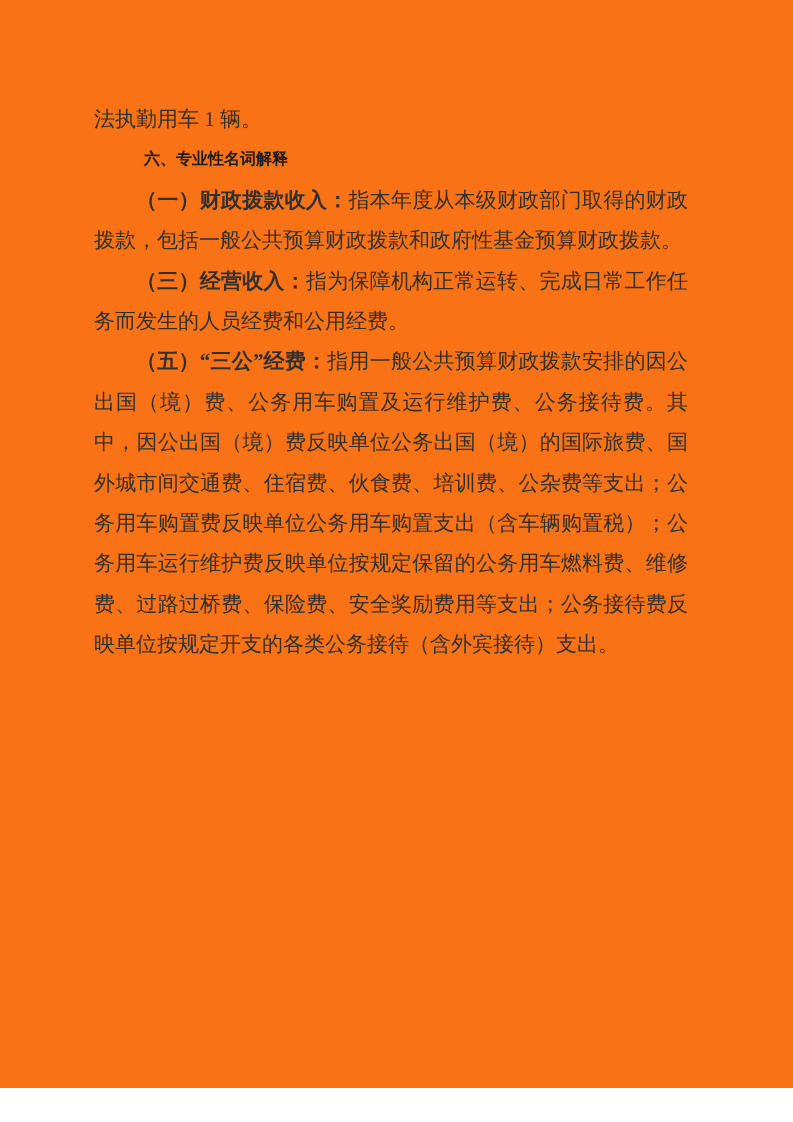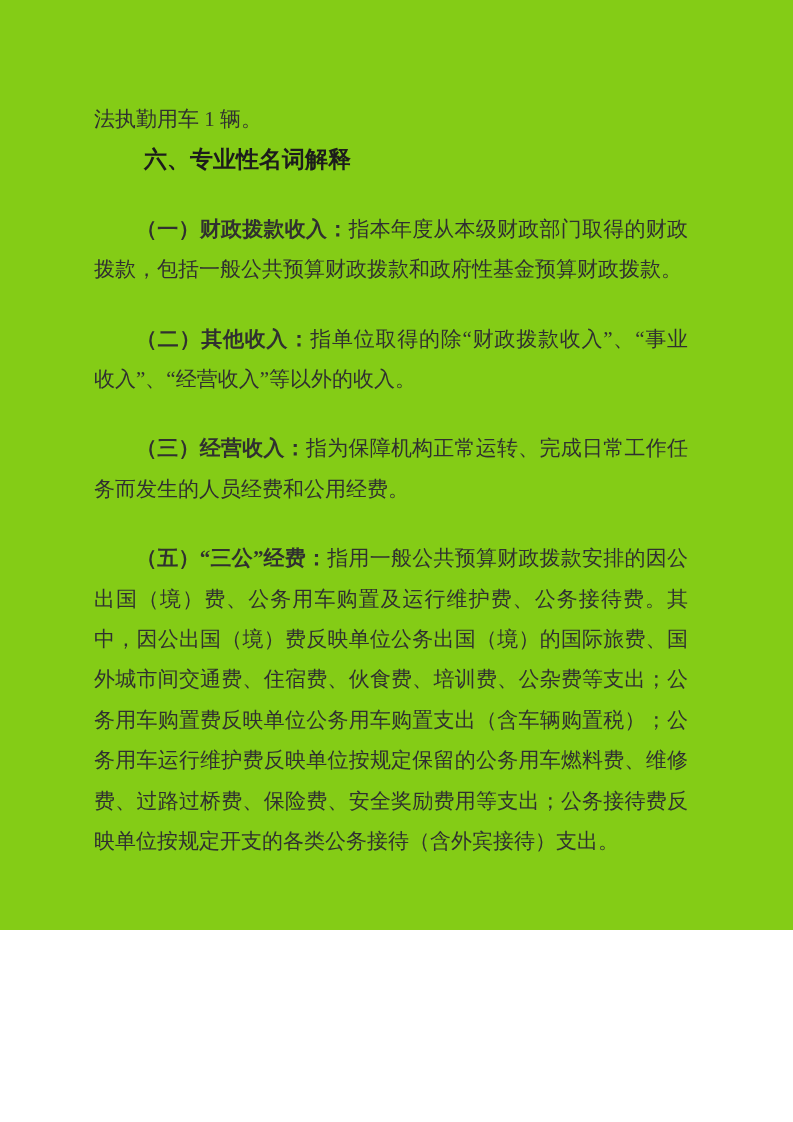--- a/index.html
+++ b/index.html
@@ -8,47 +8,46 @@
     background: #ffffff;
   }
   body {
     width: 793px;
     height: 1122px;
     font-family: "Liberation Serif", "DejaVu Serif", serif;
   }
   .page {
     position: relative;
     width: 793px;
-    height: 930px;
-    background: #84cc16;
+    height: 1088px;
+    background: #f97316;
     overflow: hidden;
   }
   .content {
     position: absolute;
     left: 94px;
     top: 99px;
     width: 594px;
     color: #303030;
     font-size: 21px;
     line-height: 40.4px;
     text-align: justify;
     text-justify: inter-character;
   }
   .para {
     margin: 0;
     padding: 0;
   }
   .indent {
     text-indent: 2em;
-    margin-top: 29px;
   }
   .heading {
     margin: 0;
     padding: 0;
-    font-size: 23px;
+    font-size: 16px;
     line-height: 40.4px;
     font-weight: bold;
     font-family: "Liberation Sans", "DejaVu Sans", sans-serif;
     color: #1c1c1c;
     text-indent: 50px;
     text-align: left;
   }
   .label {
     font-weight: bold;
   }
@@ -58,21 +57,20 @@
 
 <div class="page">
   <div class="content">
 
     <p class="para"><span>法执勤用车 1 辆。</span></p>
 
     <h2 class="heading">六、专业性名词解释</h2>
 
     <p class="para indent"><span class="label">（一）财政拨款收入：</span><span>指本年度从本级财政部门取得的财政拨款，包括一般公共预算财政拨款和政府性基金预算财政拨款。</span></p>
 
-    <p class="para indent"><span class="label">（二）其他收入：</span><span>指单位取得的除“财政拨款收入”、“事业收入”、“经营收入”等以外的收入。</span></p>
 
     <p class="para indent"><span class="label">（三）经营收入：</span><span>指为保障机构正常运转、完成日常工作任务而发生的人员经费和公用经费。</span></p>
 
 
     <p class="para indent"><span class="label">（五）“三公”经费：</span><span>指用一般公共预算财政拨款安排的因公出国（境）费、公务用车购置及运行维护费、公务接待费。其中，因公出国（境）费反映单位公务出国（境）的国际旅费、国外城市间交通费、住宿费、伙食费、培训费、公杂费等支出；公务用车购置费反映单位公务用车购置支出（含车辆购置税）；公务用车运行维护费反映单位按规定保留的公务用车燃料费、维修费、过路过桥费、保险费、安全奖励费用等支出；公务接待费反映单位按规定开支的各类公务接待（含外宾接待）支出。</span></p>
 
 
   </div>
 </div>
 

